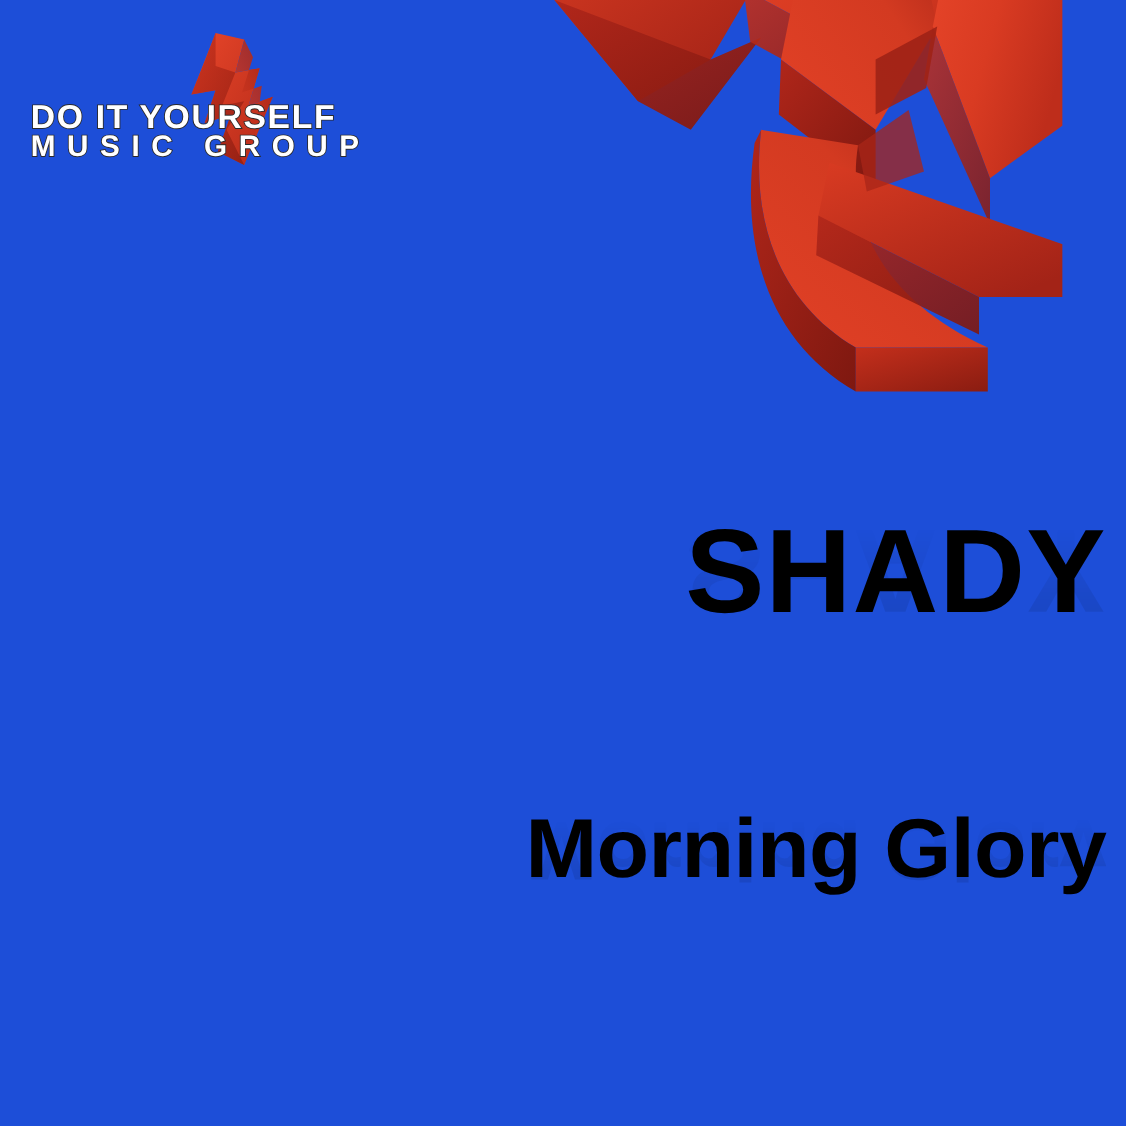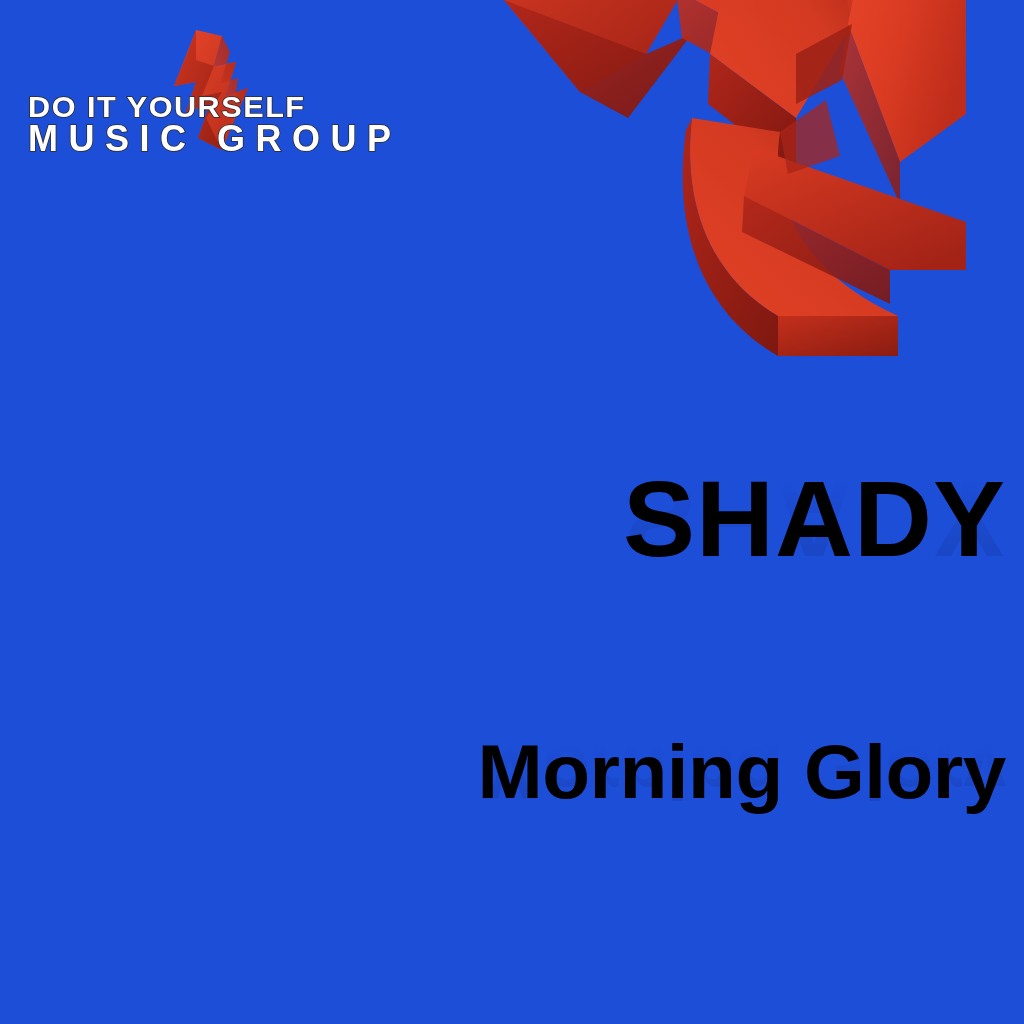--- a/index.html
+++ b/index.html
@@ -52,21 +52,21 @@
     top: 64px;
     font-size: 30px;
     letter-spacing: 1.5px;
     -webkit-text-stroke: 1.6px #2b2b2b;
     paint-order: stroke fill;
     transform: scaleX(1.02);
     transform-origin: left top;
   }
   .logo-line-2 {
     top: 92px;
-    font-size: 36px;
+    font-size: 27px;
     letter-spacing: 10.5px;
     -webkit-text-stroke: 1.6px #2b2b2b;
     paint-order: stroke fill;
   }
 
   
   #hero-graphic {
     position: absolute;
     left: 496px;
     top: -96px;

